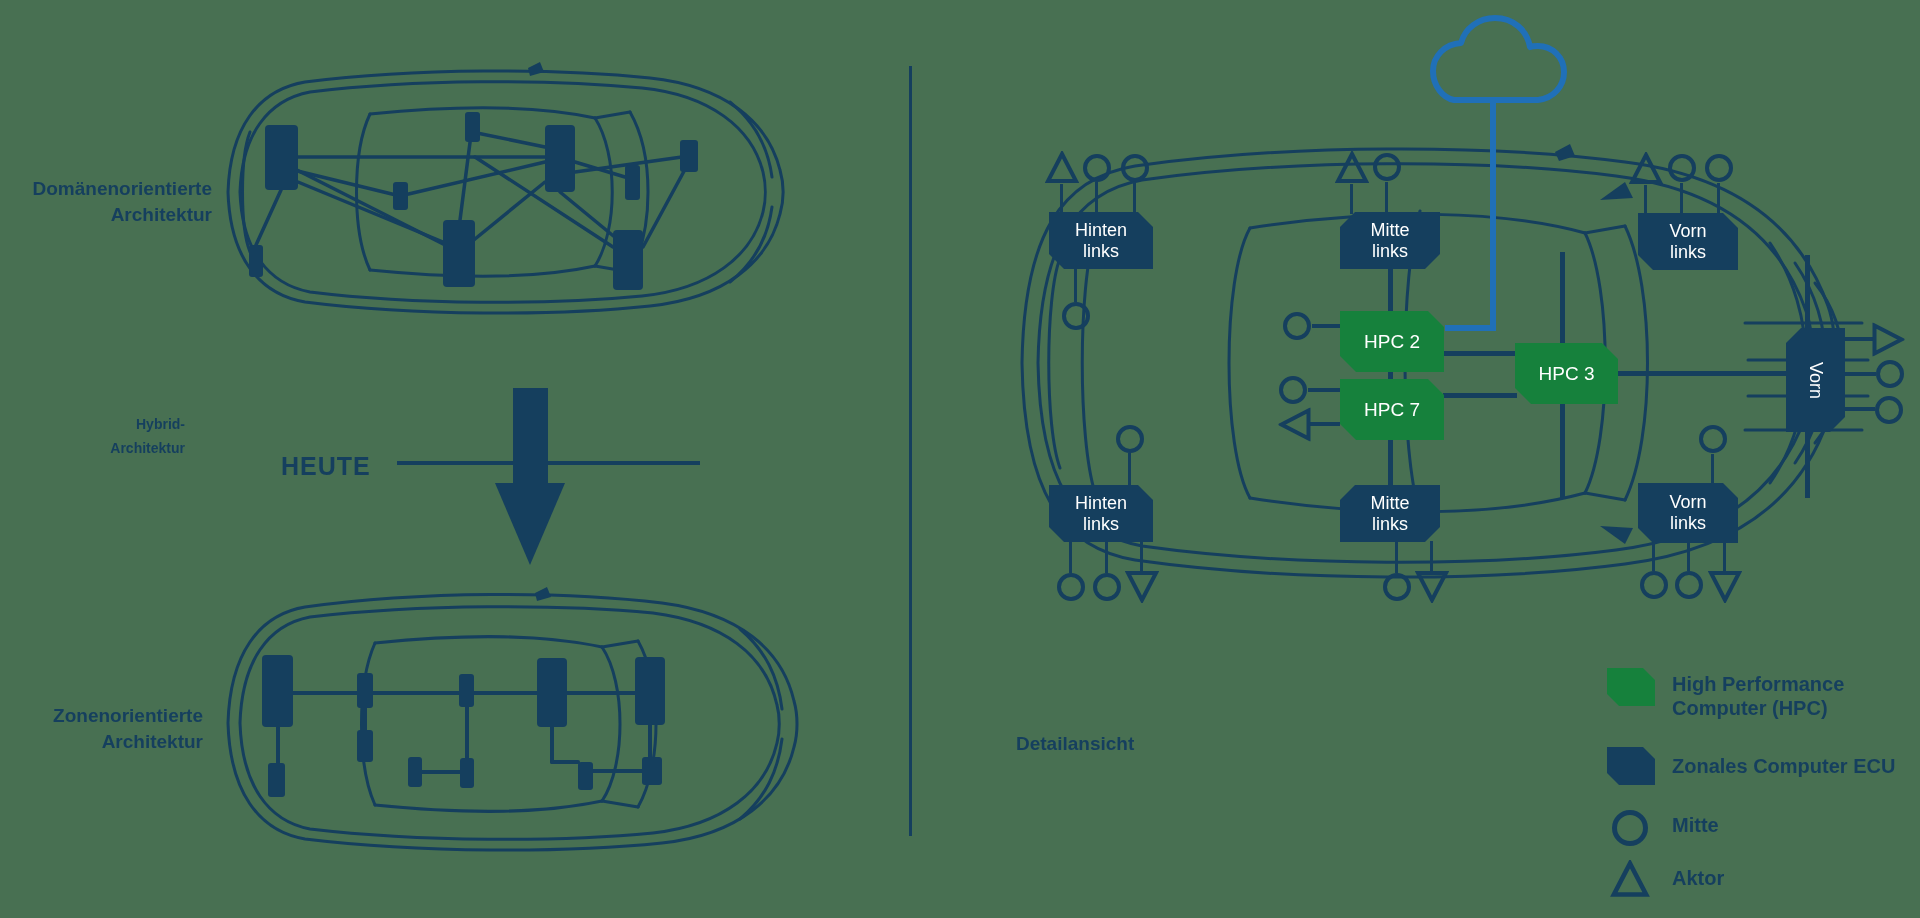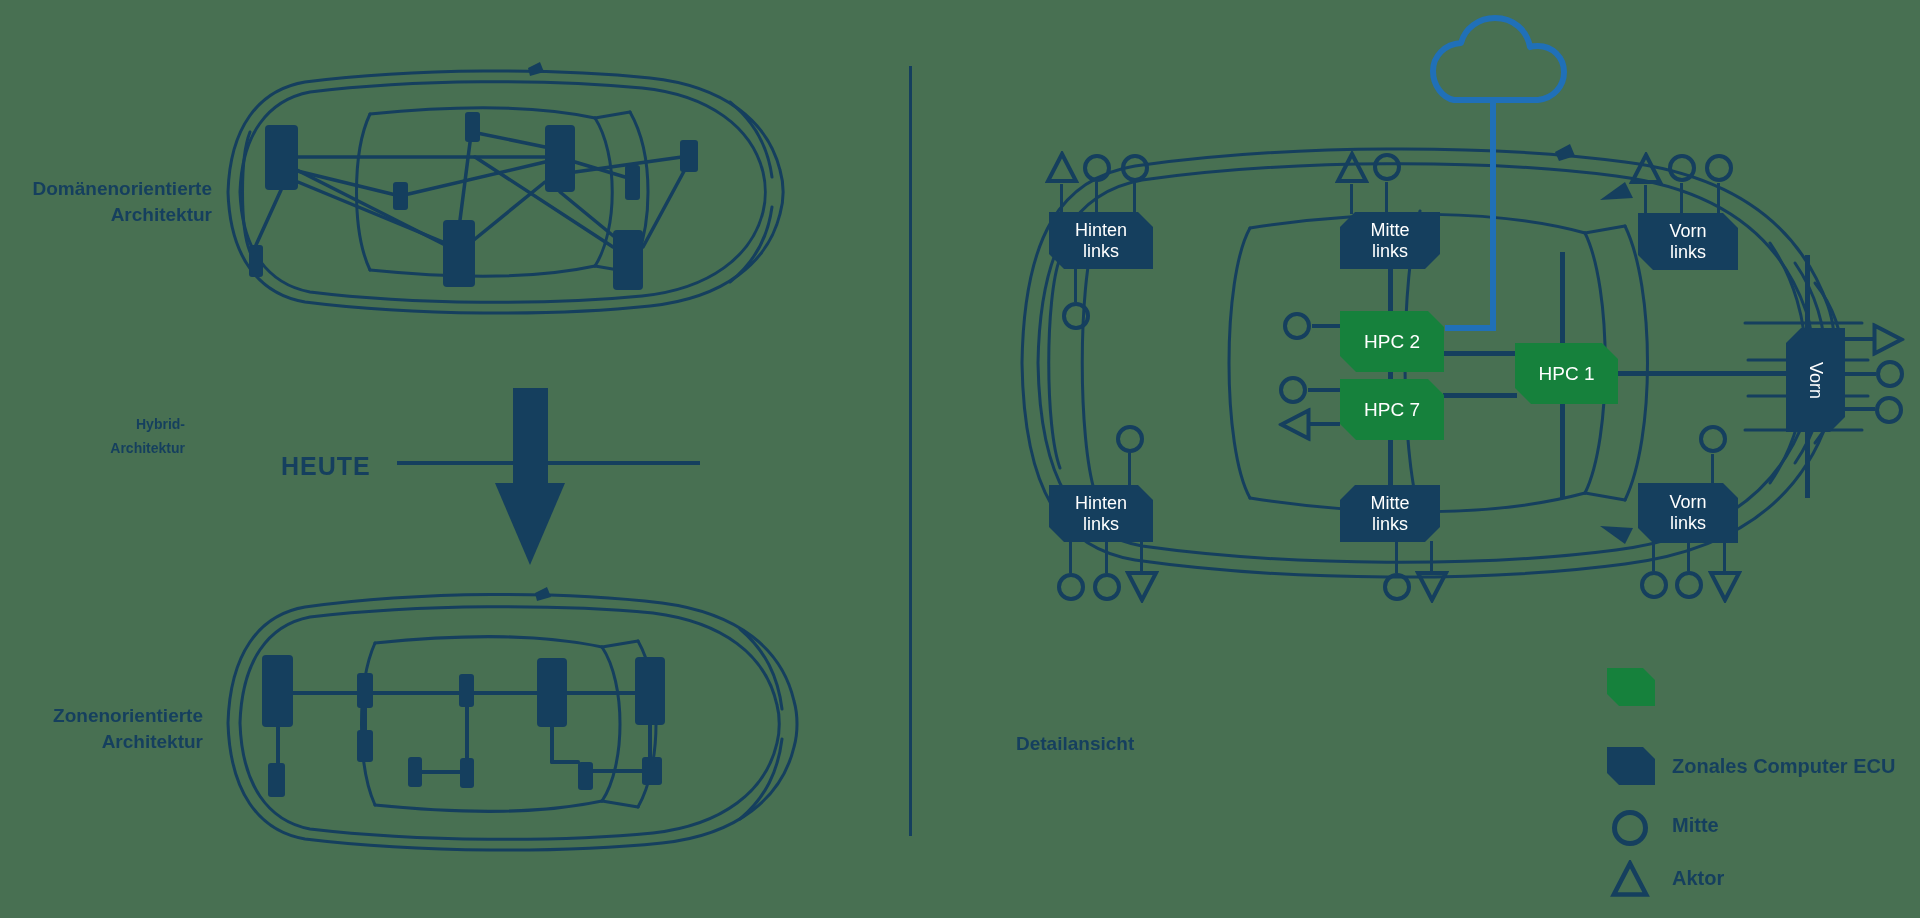--- a/index.html
+++ b/index.html
@@ -281,26 +281,27 @@
     <span class="vorn-rot">Vorn</span>
   </div>
 
   <div class="hpc-box" style="left:1340px;top:311px;width:104px;height:61px;">
     <span>HPC 2</span>
   </div>
   <div class="hpc-box" style="left:1340px;top:379px;width:104px;height:61px;">
     <span>HPC 7</span>
   </div>
   <div class="hpc-box" style="left:1515px;top:343px;width:103px;height:61px;">
-    <span>HPC 1</span>
+    <span>HPC 3</span>
   </div>
 
   <div class="lbl" style="left:1016px;top:733px;font-size:19px;text-align:left;">Detailansicht</div>
 
   <div class="legend-swatch" style="left:1607px;top:668px;background:#16813C;"></div>
+  <div class="legend-text" style="left:1672px;top:672px;width:235px;">High Performance Computer (HPC)</div>
 
   <div class="legend-swatch" style="left:1607px;top:747px;background:#153F5E;"></div>
   <div class="legend-text" style="left:1672px;top:754px;">Zonales Computer ECU</div>
 
   <div class="sensor big" style="left:1612px;top:810px;"></div>
   <div class="legend-text" style="left:1672px;top:813px;">Mitte</div>
 
   <svg class="tri abs" style="left:1610px;top:860px;" width="40" height="38" viewBox="0 0 34 33">
       <polygon points="17,3 31,30 3,30"></polygon>
     </svg>

